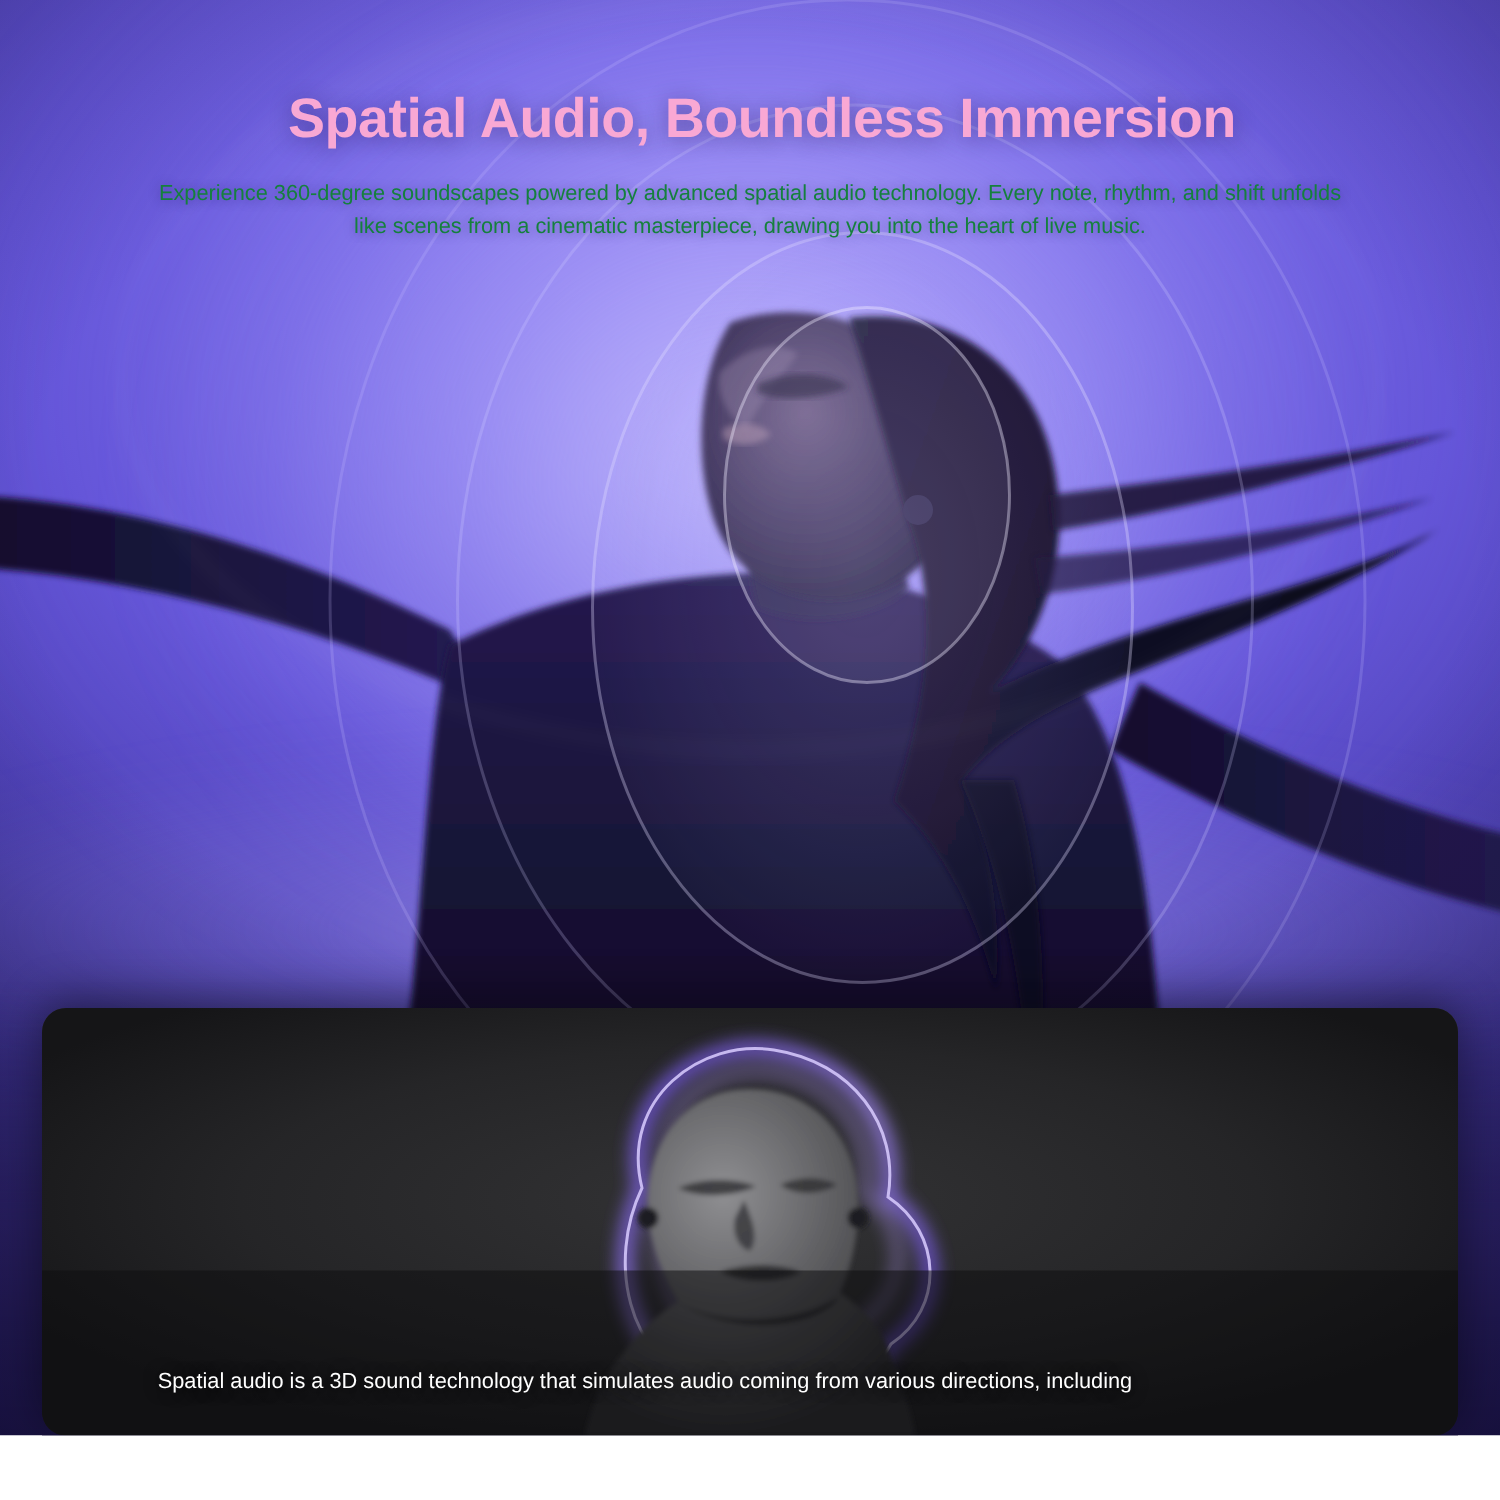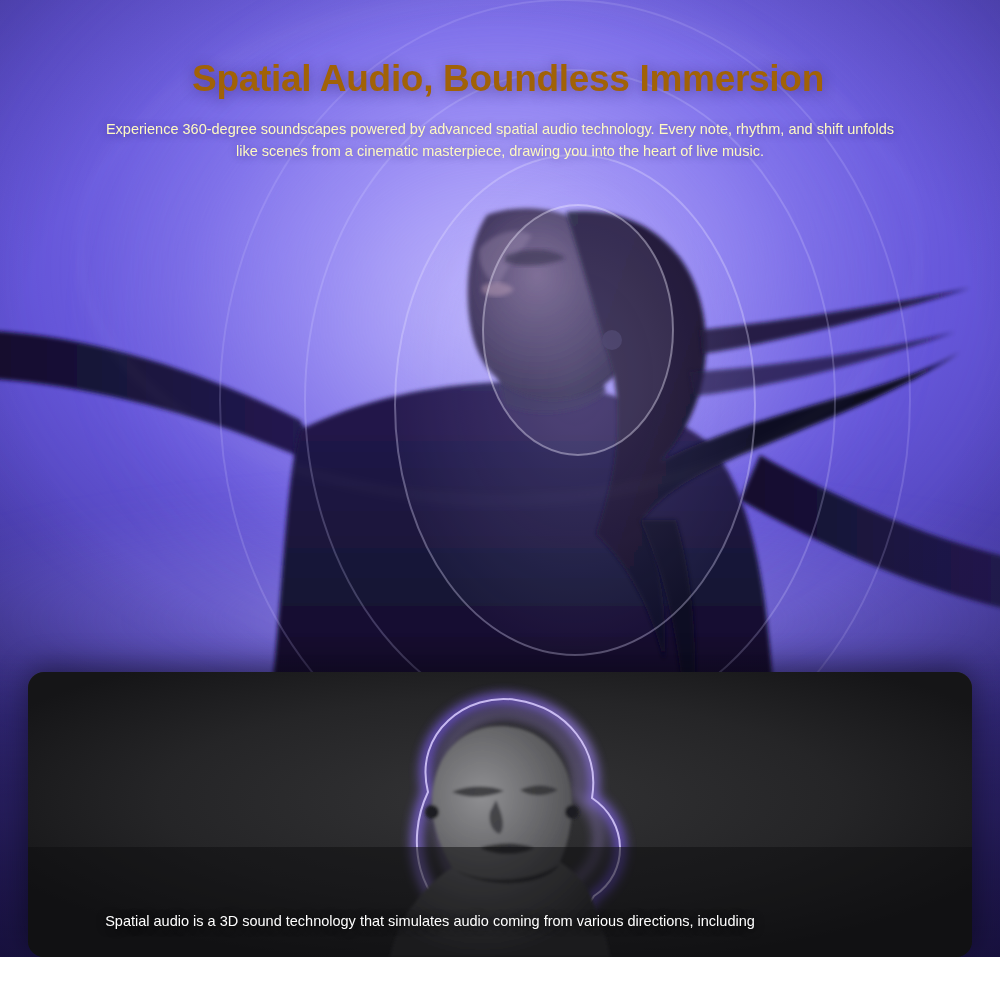--- a/index.html
+++ b/index.html
@@ -97,31 +97,31 @@
   .hero-text {
     position: absolute;
     left: 0;
     top: 58px;
     width: 1000px;
     text-align: center;
     z-index: 40;
   }
   .hero-title {
     margin: 0;
-    color: #a16207;
+    color: #f9a8d4;
     font-size: 37px;
     font-weight: bold;
     letter-spacing: -0.3px;
     text-shadow: 0 2px 14px rgba(30,16,80,0.45);
     padding-left: 16px;
   }
   .hero-sub {
     margin: 18px auto 0;
     width: 810px;
-    color: #fef9c3;
+    color: #15803d;
     font-size: 14.5px;
     line-height: 1.55;
     text-shadow: 0 1px 8px rgba(30,16,80,0.40);
   }
 
   
   .card {
     position: absolute;
     left: 28px;
     top: 672px;

